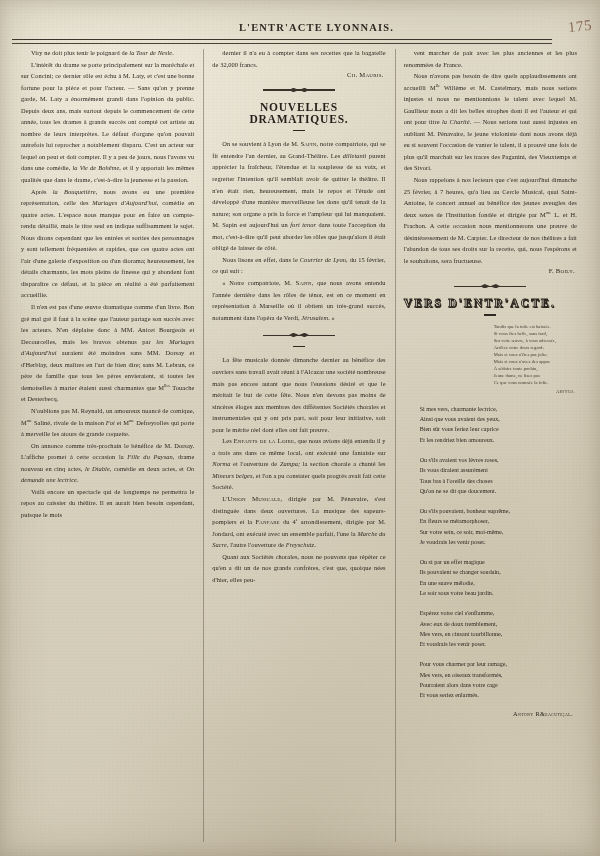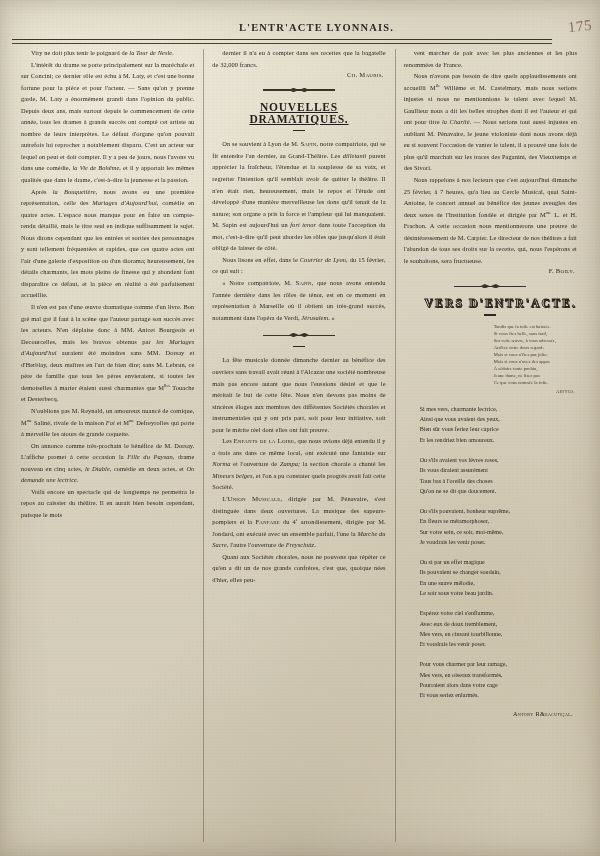--- a/index.html
+++ b/index.html
@@ -182,32 +182,31 @@
   }
 
   .section-head {
     text-align: center;
     font-family: "Liberation Serif", serif;
     font-weight: bold;
     font-size: 11.5px;
     letter-spacing: 0.8px;
     color: #241f1a;
     margin: 2px 0 0 0;
-    text-decoration: underline;
   }
   .dash-small {
     width: 12px;
     height: 1.3px;
     background: #2e2822;
     margin: 5px auto 7px auto;
   }
 
   
   .display-head {
-    text-align: right;
+    text-align: left;
     font-family: "Liberation Serif", serif;
     font-weight: bold;
     font-size: 11.5px;
     letter-spacing: 2.2px;
     color: #ded7c5;
     margin: 3px 0 0 0;
     -webkit-text-stroke: 0.85px #2a241e;
     text-shadow:
       1.1px 1.1px 0 #2a241e,
       0.5px 0.5px 0 #2a241e;

